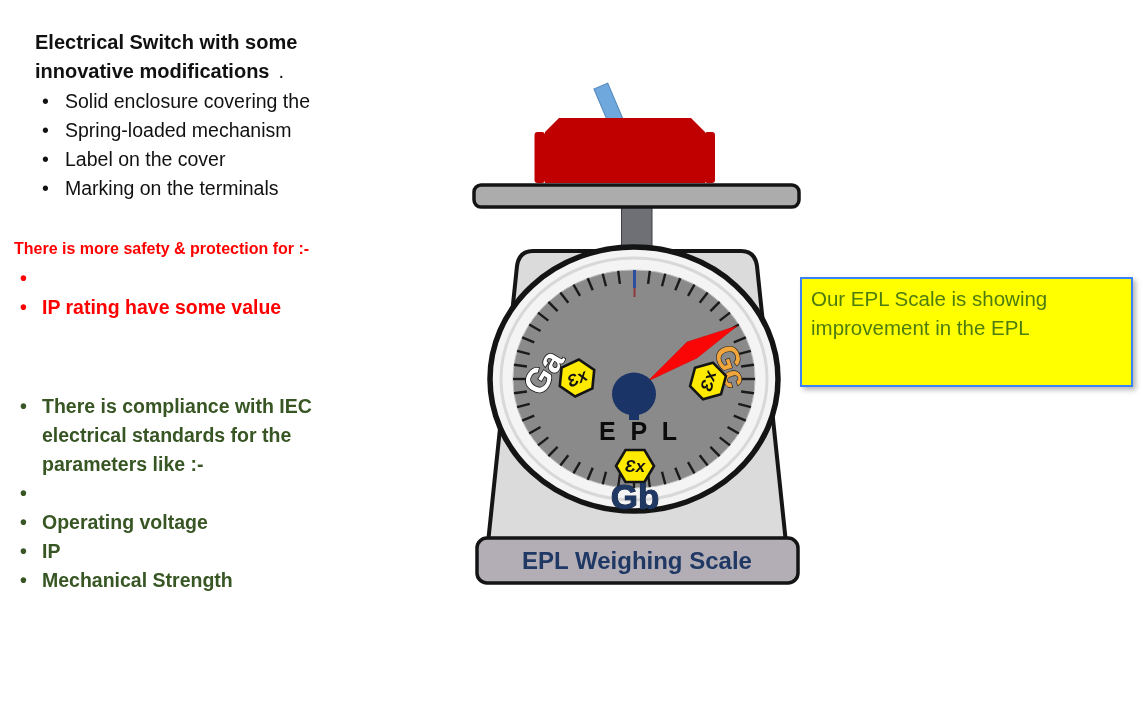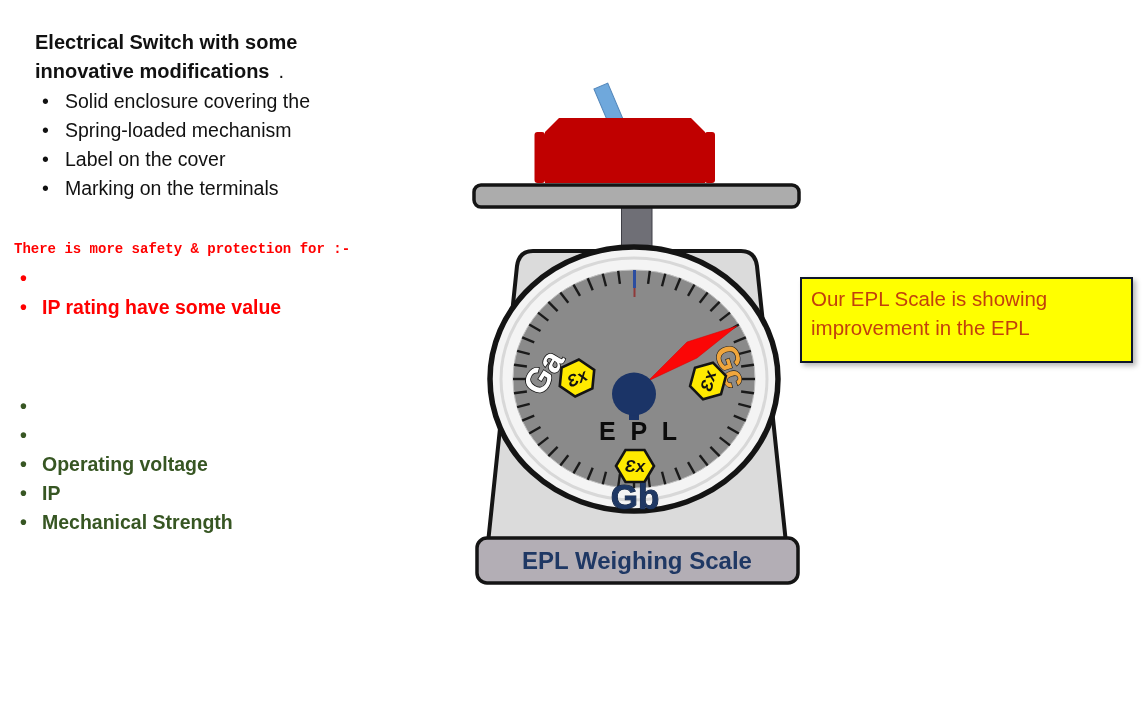--- a/index.html
+++ b/index.html
@@ -7,30 +7,30 @@
          font-family:"Liberation Sans","DejaVu Sans",sans-serif;}
   .line{white-space:pre;}
   
   .intro{position:absolute;left:35px;top:28px;width:400px;color:#111;}
   .intro .hline{font-size:20px;font-weight:700;line-height:29px;white-space:pre;}
   .intro .period{font-weight:400;margin-left:9px;}
   .blist{margin-top:1px;}
   .brow{display:flex;font-size:19.5px;line-height:29px;color:#111;}
   .brow .dot{width:23px;margin-left:7px;flex:0 0 auto;}
   .safety{position:absolute;left:14px;top:234px;width:480px;color:#FF0000;font-weight:700;}
-  .safety .hline{font-size:14px;line-height:30px;white-space:pre;font-family:Liberation Mono, monospace;}
+  .safety .hline{font-size:16px;line-height:30px;white-space:pre;}
   .safety .brow{color:#FF0000;font-weight:700;}
   .safety .brow .dot{width:22px;margin-left:6px;}
   .compliance{position:absolute;left:14px;top:392px;width:420px;color:#375623;font-weight:700;}
   .compliance .brow{color:#375623;font-weight:700;}
   .compliance .brow .dot{width:22px;margin-left:6px;}
   
-  .callout{position:absolute;left:800px;top:277px;width:333px;height:86px;box-sizing:border-box;
-           background:#FFFF00;border:2px solid #0f172a;box-shadow:3px 3px 5px rgba(0,0,0,0.28);
-           padding:5px 9px;font-size:20.5px;line-height:29px;color:#c2410c;}
+  .callout{position:absolute;left:800px;top:277px;width:333px;height:110px;box-sizing:border-box;
+           background:#FFFF00;border:2px solid #3b82f6;box-shadow:3px 3px 5px rgba(0,0,0,0.28);
+           padding:5px 9px;font-size:20.5px;line-height:29px;color:#4d7c0f;}
   
   .scale-svg{position:absolute;left:430px;top:55px;width:415px;height:545px;}
   text{font-family:"Liberation Sans","DejaVu Sans",sans-serif;}
 </style>
 </head>
 <body>
 
 <div class="stage">
 
   <section class="intro">
@@ -65,20 +65,25 @@
     </div>
     <div class="brow">
       <span class="dot">•</span>
       <div class="line">IP rating have some value</div>
     </div>
   </section>
 
   <section class="compliance">
     <div class="brow">
       <span class="dot">•</span>
+      <div>
+        <div class="line">There is compliance with IEC</div>
+        <div class="line">electrical standards for the</div>
+        <div class="line">parameters like :-</div>
+      </div>
     </div>
     <div class="brow">
       <span class="dot">•</span>
     </div>
     <div class="brow">
       <span class="dot">•</span>
       <div class="line">Operating voltage</div>
     </div>
     <div class="brow">
       <span class="dot">•</span>

